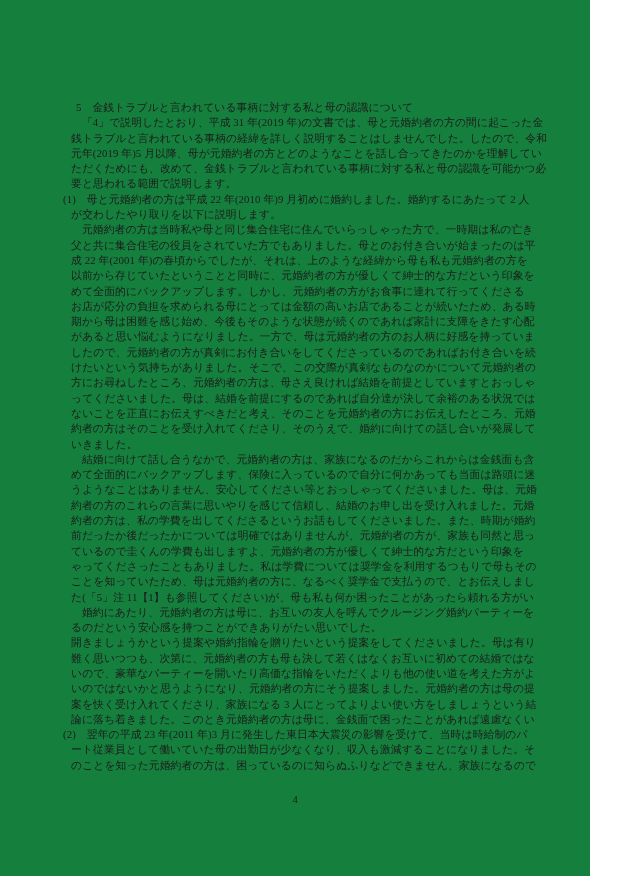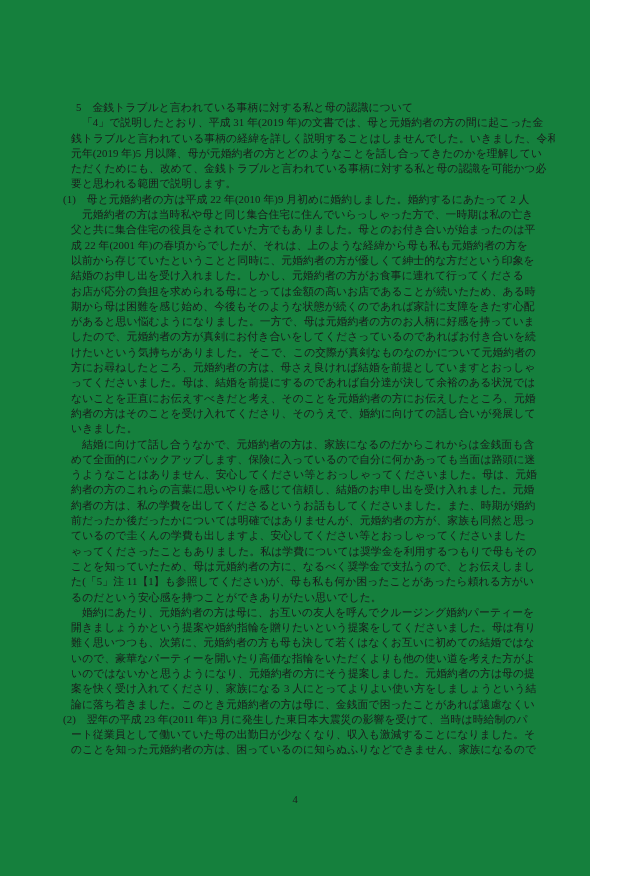--- a/index.html
+++ b/index.html
@@ -47,52 +47,53 @@
     line-height: 15px;
   }
 </style>
 </head>
 <body>
 
 <div class="page">
   <div class="textblock">
       <div class="line h">5　金銭トラブルと言われている事柄に対する私と母の認識について</div>
       <div class="line">　「4」で説明したとおり、平成 31 年(2019 年)の文書では、母と元婚約者の方の間に起こった金</div>
-      <div class="line">銭トラブルと言われている事柄の経緯を詳しく説明することはしませんでした。いきました、令和</div>
+      <div class="line">銭トラブルと言われている事柄の経緯を詳しく説明することはしませんでした。したので、令和</div>
       <div class="line">元年(2019 年)5 月以降、母が元婚約者の方とどのようなことを話し合ってきたのかを理解してい</div>
       <div class="line">ただくためにも、改めて、金銭トラブルと言われている事柄に対する私と母の認識を可能かつ必</div>
       <div class="line">要と思われる範囲で説明します。</div>
       <div class="line num">(1)　母と元婚約者の方は平成 22 年(2010 年)9 月初めに婚約しました。婚約するにあたって 2 人</div>
+      <div class="line">が交わしたやり取りを以下に説明します。</div>
       <div class="line">　元婚約者の方は当時私や母と同じ集合住宅に住んでいらっしゃった方で、一時期は私の亡き</div>
       <div class="line">父と共に集合住宅の役員をされていた方でもありました。母とのお付き合いが始まったのは平</div>
       <div class="line">成 22 年(2001 年)の春頃からでしたが、それは、上のような経緯から母も私も元婚約者の方を</div>
       <div class="line">以前から存じていたということと同時に、元婚約者の方が優しくて紳士的な方だという印象を</div>
-      <div class="line">結婚のお申し出を受け入れました。しかし、元婚約者の方がお食事に連れて行ってくださる</div>
+      <div class="line">めて全面的にバックアップします。しかし、元婚約者の方がお食事に連れて行ってくださる</div>
       <div class="line">お店が応分の負担を求められる母にとっては金額の高いお店であることが続いたため、ある時</div>
       <div class="line">期から母は困難を感じ始め、今後もそのような状態が続くのであれば家計に支障をきたす心配</div>
       <div class="line">があると思い悩むようになりました。一方で、母は元婚約者の方のお人柄に好感を持っていま</div>
       <div class="line">したので、元婚約者の方が真剣にお付き合いをしてくださっているのであればお付き合いを続</div>
       <div class="line">けたいという気持ちがありました。そこで、この交際が真剣なものなのかについて元婚約者の</div>
       <div class="line">方にお尋ねしたところ、元婚約者の方は、母さえ良ければ結婚を前提としていますとおっしゃ</div>
       <div class="line">ってくださいました。母は、結婚を前提にするのであれば自分達が決して余裕のある状況では</div>
       <div class="line">ないことを正直にお伝えすべきだと考え、そのことを元婚約者の方にお伝えしたところ、元婚</div>
       <div class="line">約者の方はそのことを受け入れてくださり、そのうえで、婚約に向けての話し合いが発展して</div>
       <div class="line">いきました。</div>
       <div class="line">　結婚に向けて話し合うなかで、元婚約者の方は、家族になるのだからこれからは金銭面も含</div>
       <div class="line">めて全面的にバックアップします、保険に入っているので自分に何かあっても当面は路頭に迷</div>
       <div class="line">うようなことはありません、安心してください等とおっしゃってくださいました。母は、元婚</div>
       <div class="line">約者の方のこれらの言葉に思いやりを感じて信頼し、結婚のお申し出を受け入れました。元婚</div>
       <div class="line">約者の方は、私の学費を出してくださるというお話もしてくださいました。また、時期が婚約</div>
       <div class="line">前だったか後だったかについては明確ではありませんが、元婚約者の方が、家族も同然と思っ</div>
-      <div class="line">ているので圭くんの学費も出しますよ、安心してください等とおっしゃってくださいました</div>
+      <div class="line">ているので圭くんの学費も出しますよ、元婚約者の方が優しくて紳士的な方だという印象を</div>
       <div class="line">ゃってくださったこともありました。私は学費については奨学金を利用するつもりで母もその</div>
       <div class="line">ことを知っていたため、母は元婚約者の方に、なるべく奨学金で支払うので、とお伝えしまし</div>
       <div class="line">た(「5」注 11【1】も参照してください)が、母も私も何か困ったことがあったら頼れる方がい</div>
+      <div class="line">　婚約にあたり、元婚約者の方は母に、お互いの友人を呼んでクルージング婚約パーティーを</div>
       <div class="line">るのだという安心感を持つことができありがたい思いでした。</div>
-      <div class="line">　婚約にあたり、元婚約者の方は母に、お互いの友人を呼んでクルージング婚約パーティーを</div>
       <div class="line">開きましょうかという提案や婚約指輪を贈りたいという提案をしてくださいました。母は有り</div>
       <div class="line">難く思いつつも、次第に、元婚約者の方も母も決して若くはなくお互いに初めての結婚ではな</div>
       <div class="line">いので、豪華なパーティーを開いたり高価な指輪をいただくよりも他の使い道を考えた方がよ</div>
       <div class="line">いのではないかと思うようになり、元婚約者の方にそう提案しました。元婚約者の方は母の提</div>
       <div class="line">案を快く受け入れてくださり、家族になる 3 人にとってよりよい使い方をしましょうという結</div>
       <div class="line">論に落ち着きました。このとき元婚約者の方は母に、金銭面で困ったことがあれば遠慮なくい</div>
       <div class="line num">(2)　翌年の平成 23 年(2011 年)3 月に発生した東日本大震災の影響を受けて、当時は時給制のパ</div>
       <div class="line">ート従業員として働いていた母の出勤日が少なくなり、収入も激減することになりました。そ</div>
       <div class="line">のことを知った元婚約者の方は、困っているのに知らぬふりなどできません、家族になるので</div>
     </div>

